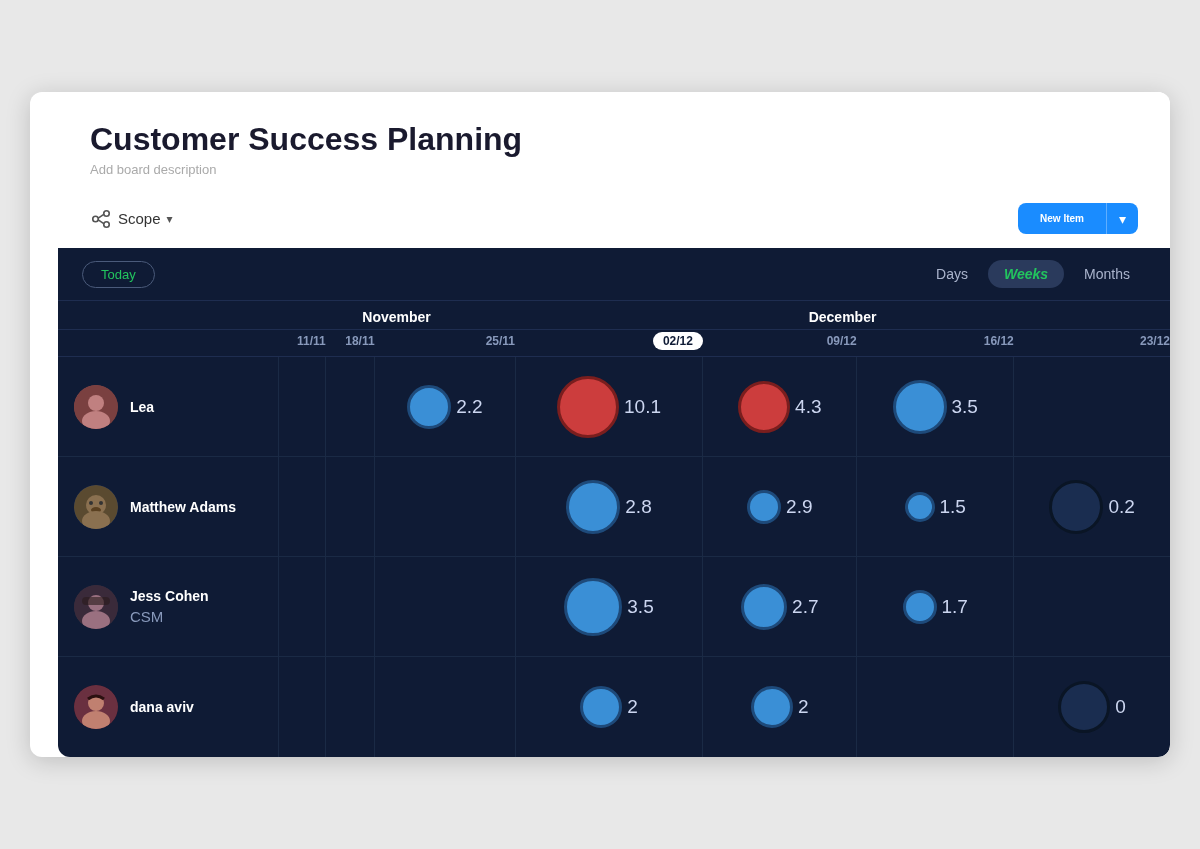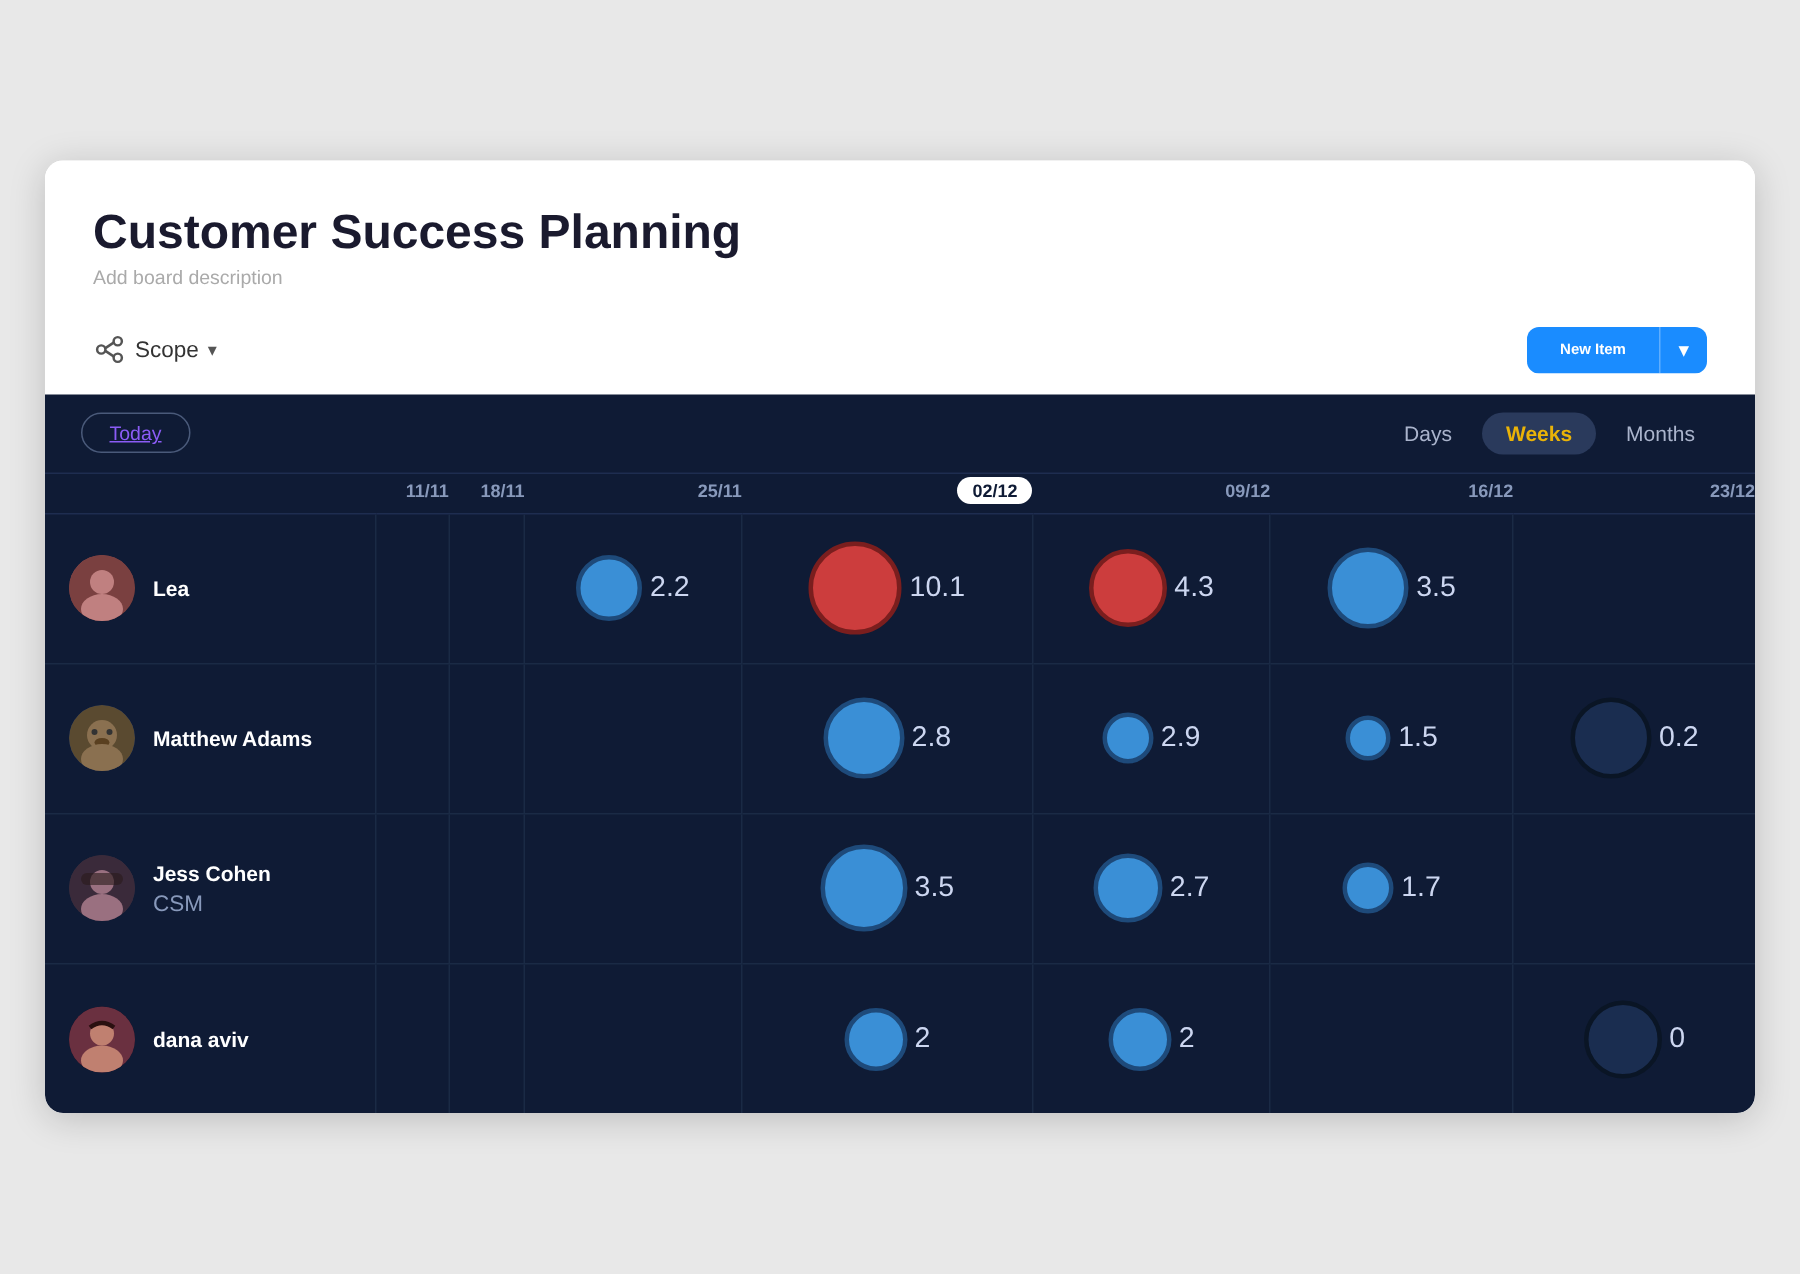--- a/index.html
+++ b/index.html
@@ -10,20 +10,21 @@
       align-items: center;
       min-height: 100vh;
       font-family: -apple-system, BlinkMacSystemFont, 'Segoe UI', sans-serif;
     }
     .card {
       background: #ffffff;
       border-radius: 12px;
       box-shadow: 0 4px 24px rgba(0,0,0,0.18);
       width: 1140px;
       overflow: hidden;
+      padding-left: 28px;
     }
     .header {
       padding: 28px 32px 16px 32px;
       background: #fff;
     }
     .header-title {
       font-size: 32px;
       font-weight: 700;
       color: #1a1a2e;
       line-height: 1.2;
@@ -88,45 +89,45 @@
     .gantt-nav {
       display: flex;
       align-items: center;
       justify-content: space-between;
       padding: 12px 24px;
       border-bottom: 1px solid #1e2d50;
     }
     .today-btn {
       border: 1.5px solid #4a5a7a;
       background: transparent;
-      color: #8b5cf6;
+      color: #22c55e;
       border-radius: 20px;
       padding: 5px 18px;
       font-size: 13px;
       cursor: pointer;
-      text-decoration: underline;
     }
     .view-toggles {
       display: flex;
       align-items: center;
       gap: 4px;
     }
     .view-toggle {
       background: transparent;
       color: #aab4cc;
       border: none;
       padding: 6px 16px;
       font-size: 14px;
       cursor: pointer;
       border-radius: 20px;
     }
     .view-toggle.active {
       background: #2a3a5c;
-      color: #eab308;
+      color: #22c55e;
       font-weight: 600;
+      font-style: italic;
     }
     .gantt-table {
       width: 100%;
       border-collapse: collapse;
     }
     .month-header-row th {
       font-weight: 700;
       font-size: 14px;
       color: #fff;
       text-align: center;
@@ -291,20 +292,25 @@
       <div class="view-toggles">
         <button class="view-toggle">Days</button>
         <button class="view-toggle active">Weeks</button>
         <button class="view-toggle">Months</button>
       </div>
     </div>
 
     <table class="gantt-table">
       <thead>
 
+        <tr class="month-header-row">
+          <th class="name-col"></th>
+          <th colspan="3">November</th>
+          <th colspan="4">December</th>
+        </tr>
 
         <tr class="date-header-row">
           <th class="name-col"></th>
           <th>11/11</th>
           <th>18/11</th>
           <th>25/11</th>
           <th><span class="date-highlight">02/12</span></th>
           <th>09/12</th>
           <th>16/12</th>
           <th>23/12</th>

